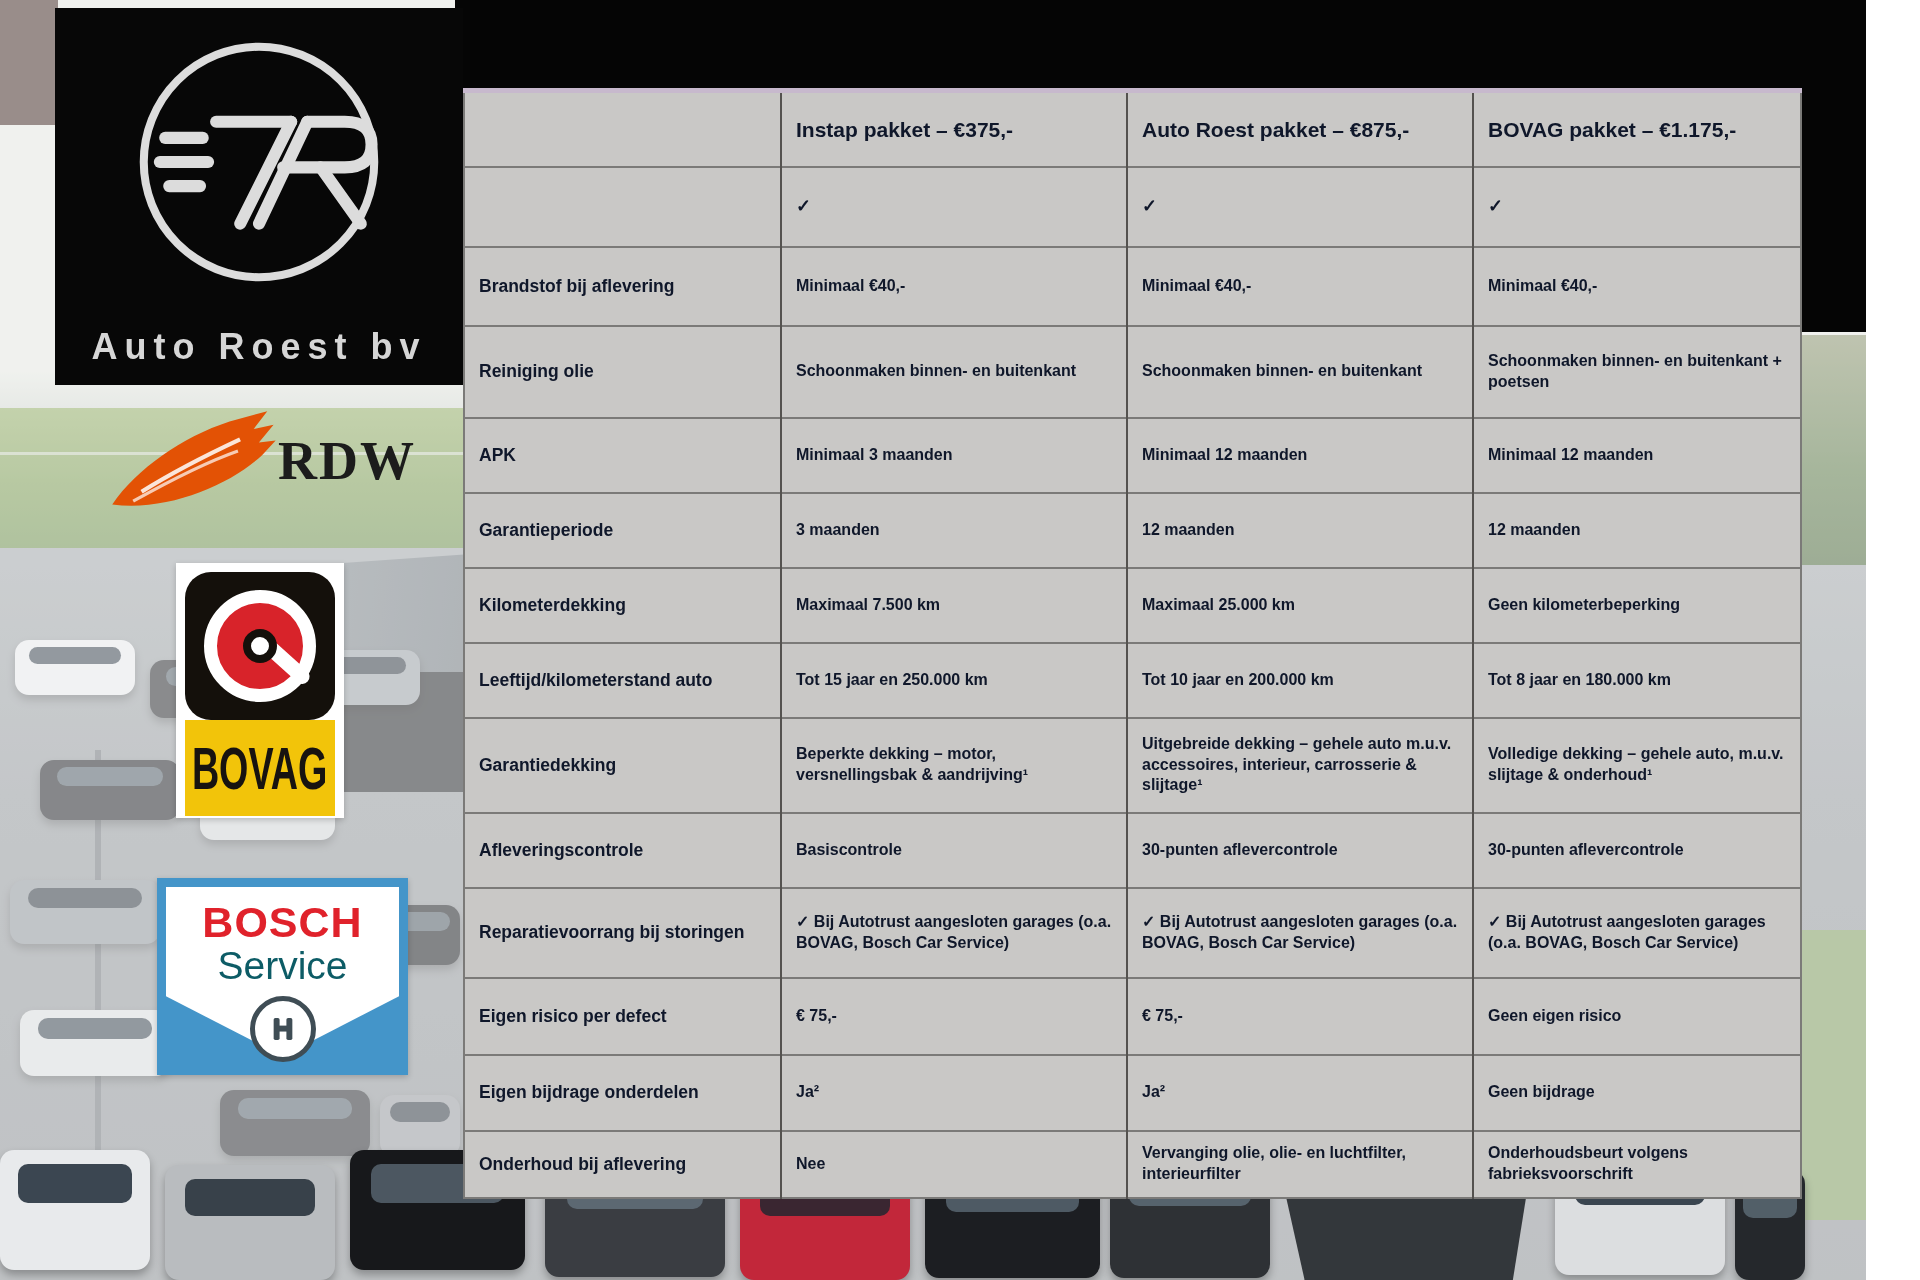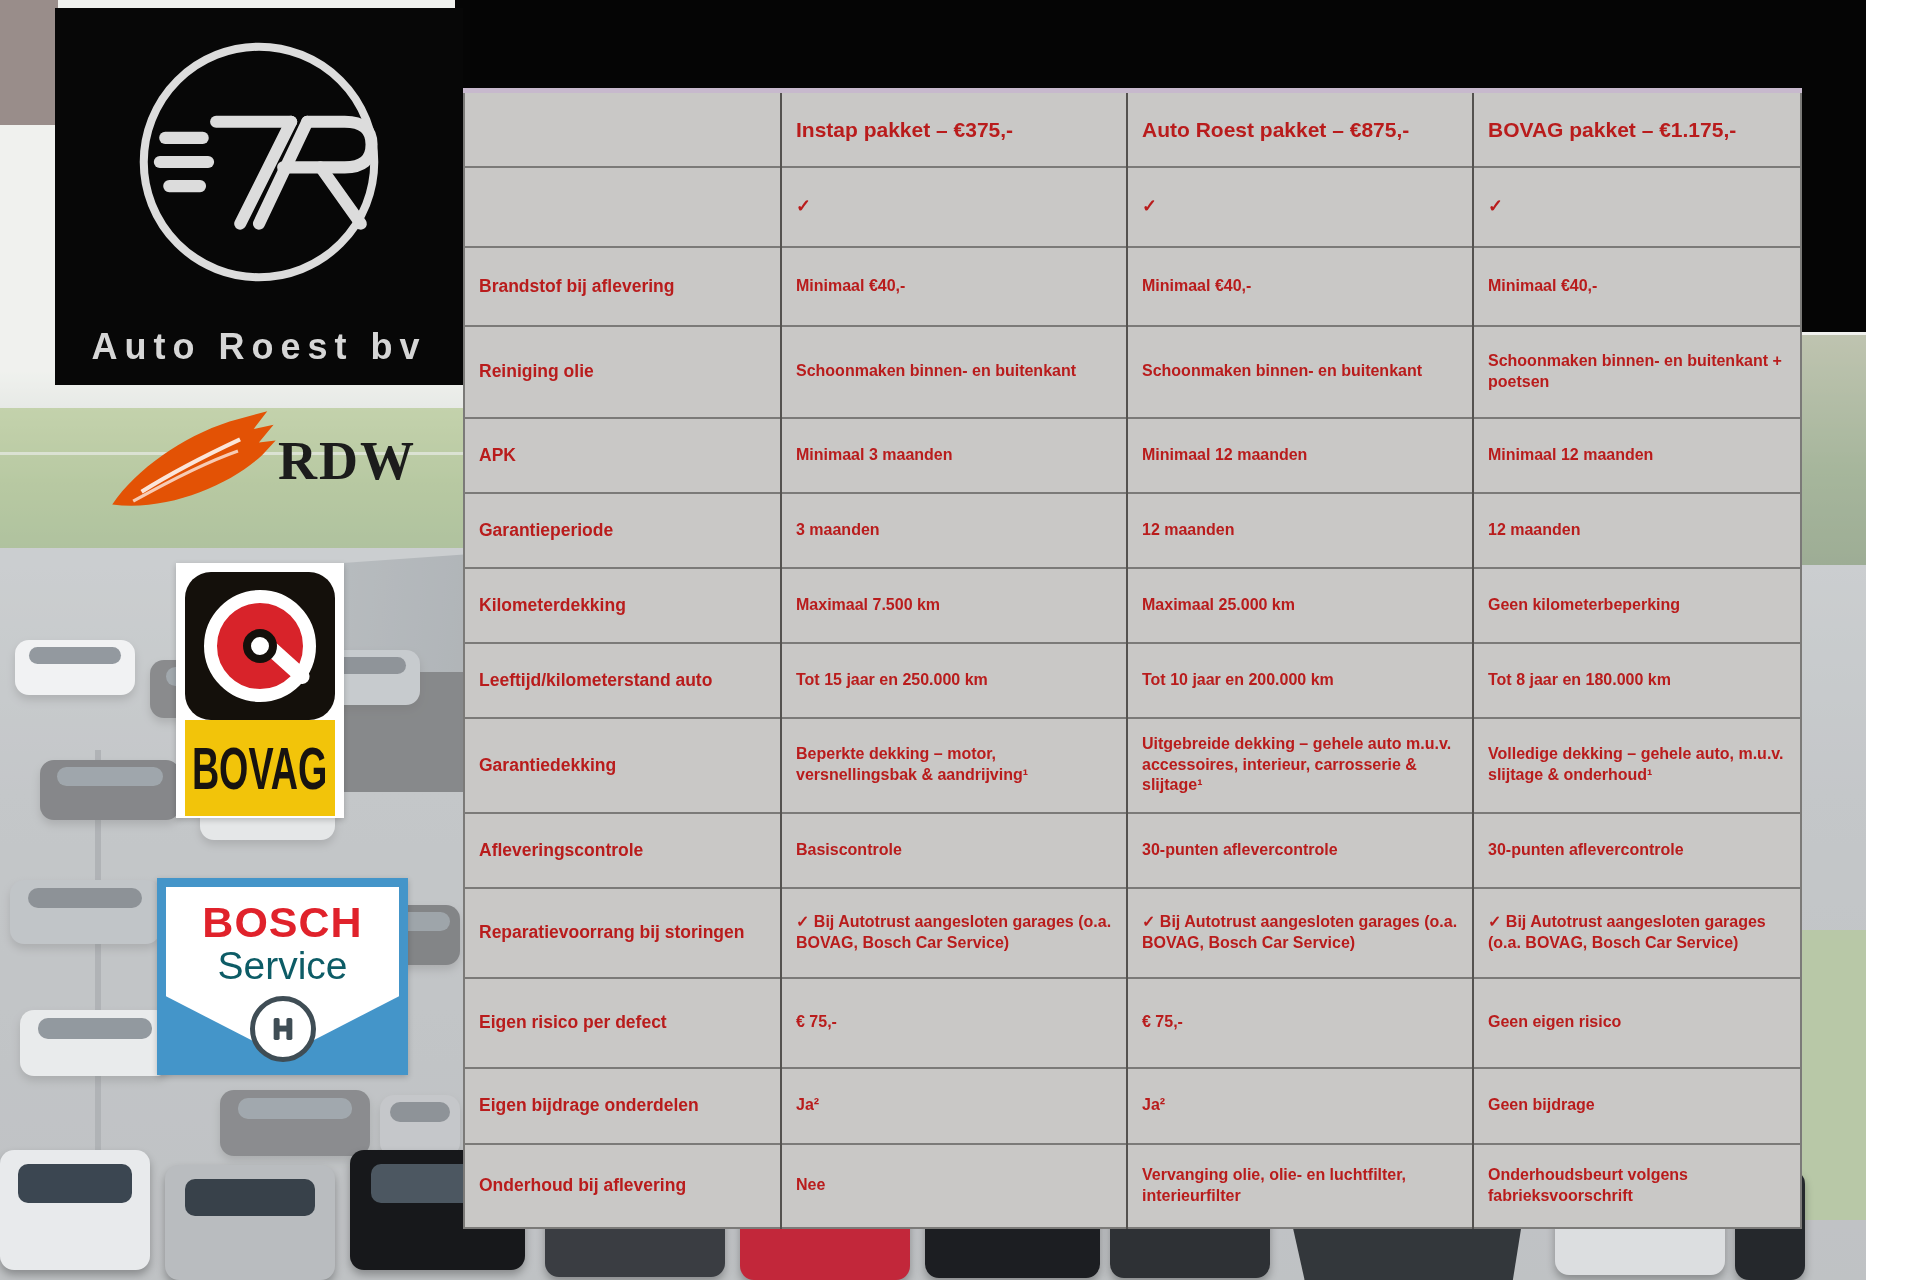--- a/index.html
+++ b/index.html
@@ -67,28 +67,28 @@
   .bosch-t2{position:absolute;left:0;right:0;top:66px;text-align:center;font-size:39px;font-weight:400;
     color:#0d5c66;}
   .bosch-h{position:absolute;left:50%;top:118px;transform:translateX(-50%);width:56px;height:56px;
     border:5px solid #3f4d55;border-radius:50%;background:#fff;display:flex;align-items:center;justify-content:center;}
 
   
   .pkg-wrap{position:absolute;left:463px;top:88px;z-index:6;}
   table.pkg{border-collapse:collapse;table-layout:fixed;width:1337px;background:#c9c8c6;
     border:2px solid #7b7a78;border-top:5px solid #c7b9cd;}
   .pkg th,.pkg td{padding:8px 12px 8px 14px;vertical-align:middle;text-align:left;
-    color:#b91c1c;line-height:1.3;border-top:2px solid #7b7a78;overflow:hidden;}
+    color:#0f172a;line-height:1.3;border-top:2px solid #7b7a78;overflow:hidden;}
   .pkg th:not(:first-child),.pkg td:not(:first-child){border-left:2px solid #54524f;}
   .pkg th{font-size:21px;font-weight:700;border-top:none;}
   .pkg td{font-size:16px;font-weight:700;}
   .pkg td.lbl{font-size:17.5px;}
   .pkg tr.check td{font-size:18px;}
   tr.h76{height:76px}tr.h80{height:80px}tr.h79{height:79px}tr.h92{height:92px}tr.h75{height:75px}
-  tr.h95{height:95px}tr.h90{height:90px}tr.h77{height:90px}tr.h67{height:84px}
+  tr.h95{height:95px}tr.h90{height:90px}tr.h77{height:77px}tr.h67{height:67px}
 
   .white-strip{position:absolute;left:1866px;top:0;width:54px;height:1280px;background:#ffffff;z-index:9;}
 </style>
 </head>
 <body>
 
 <div id="canvas">
 
   <div class="photo">
     <div class="darkcorner"></div>

